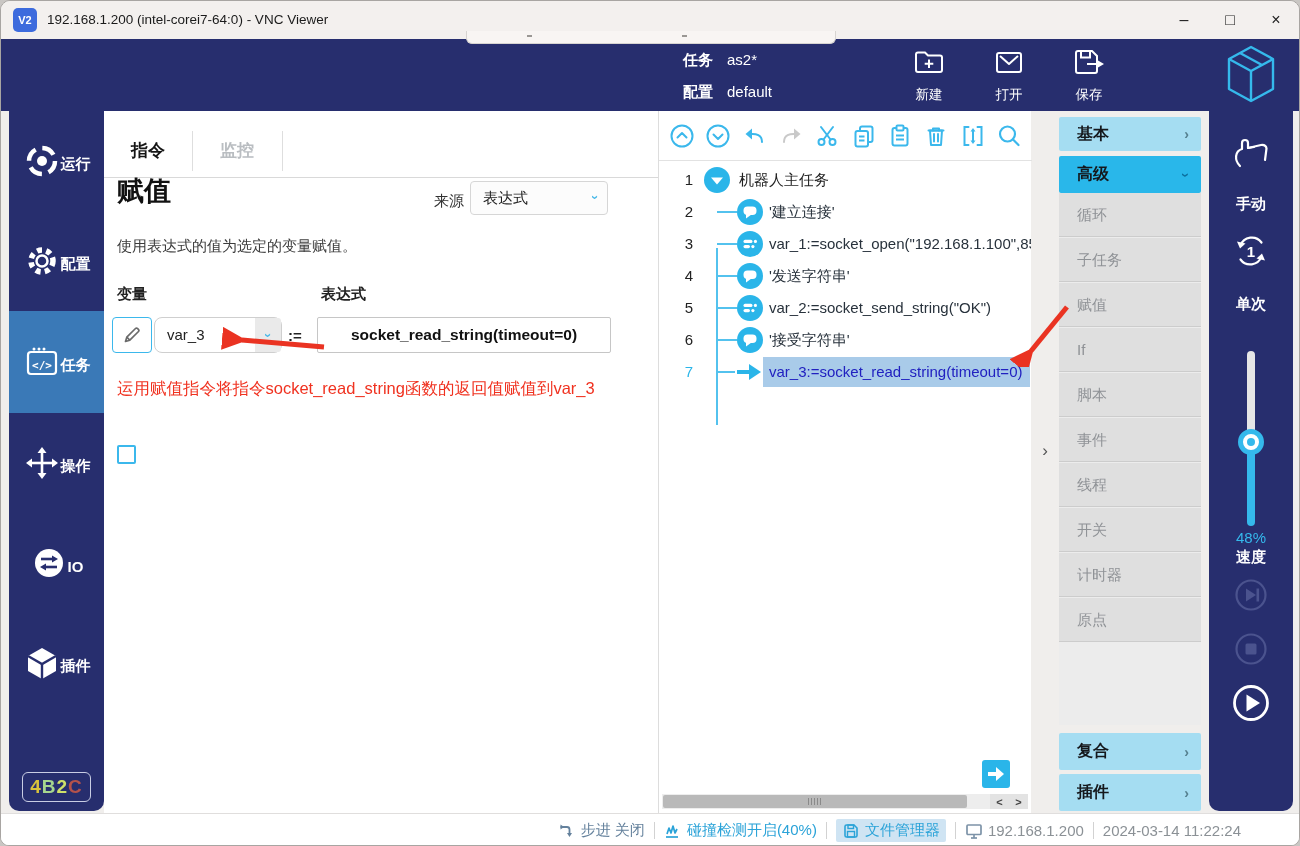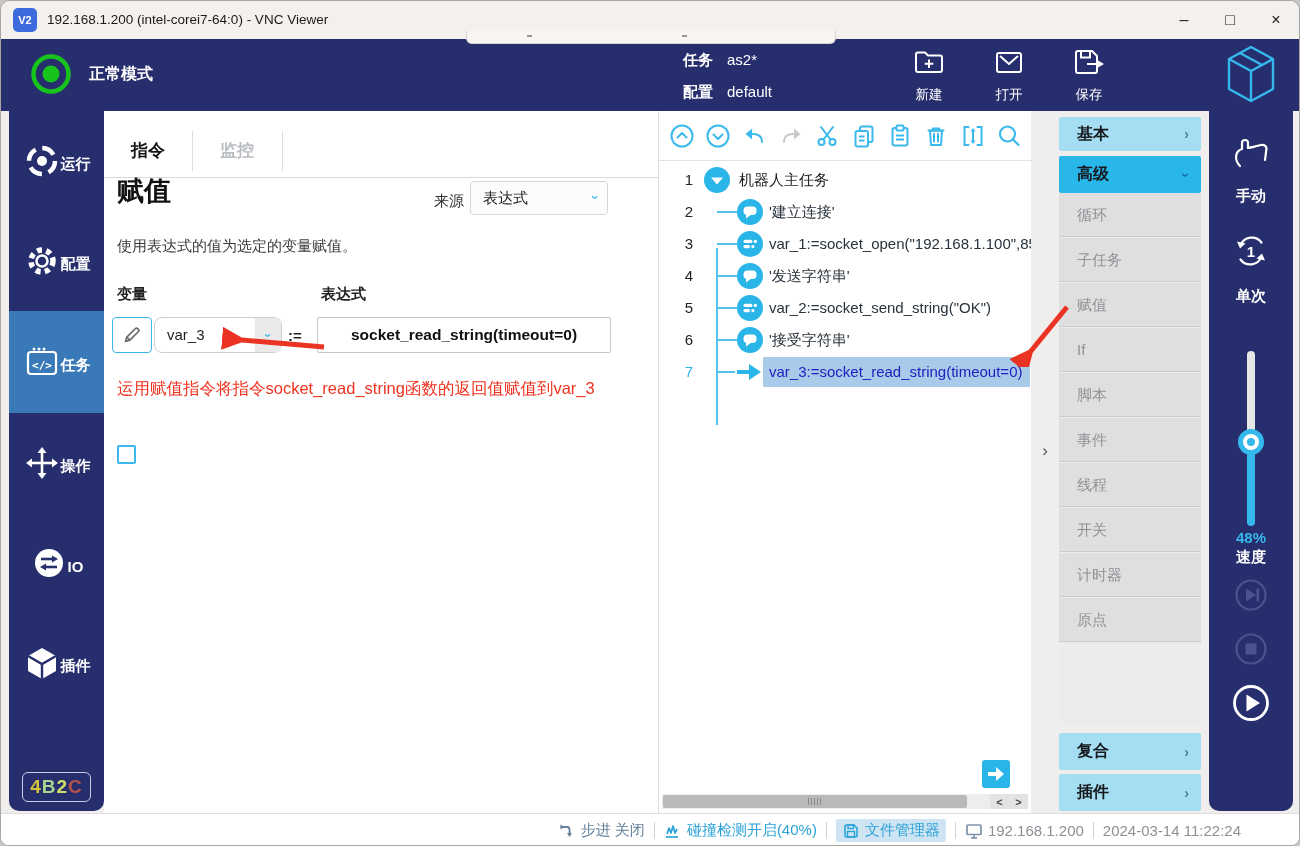--- a/index.html
+++ b/index.html
@@ -96,27 +96,27 @@
 .pal-basic { top:6px; height:34px; background:#a5ddf2; }
 .pal-adv { top:45px; height:37px; background:#29b7ea; }
 .pal-adv .hchev { transform:rotate(90deg); color:#0c6f9e; }
 .pal-comp { top:622px; height:37px; background:#a5ddf2; }
 .pal-plug { top:663px; height:37px; background:#a5ddf2; }
 .pal-item { position:absolute; left:0; width:142px; height:44px; background:#dfdfdf; border-bottom:1px solid #cccccc; line-height:44px; padding-left:18px; font-size:15px; color:#8f9296; cursor:pointer; }
 
 
 .right-rail { position:absolute; left:1208px; top:72px; width:84px; height:700px; background:#272e6e; border-radius:0 0 10px 10px; }
 .rr-item { position:absolute; left:0; width:84px; text-align:center; color:#fff; cursor:pointer; }
-.rr-item .lbl { font-size:15px; font-weight:bold; margin-top:12px; color:#fff; }
+.rr-item .lbl { font-size:15px; font-weight:bold; margin-top:20px; color:#fff; }
 .slider-track { position:absolute; left:38px; top:240px; width:8px; height:175px; border-radius:4px; overflow:hidden; cursor:pointer; }
 .slider-track .upper { position:absolute; top:0; left:0; width:8px; height:91px; background:#e6e6e6; }
 .slider-track .lower { position:absolute; top:91px; left:0; width:8px; height:84px; background:#35b9ec; }
 .slider-handle { position:absolute; left:29px; top:318px; width:26px; height:26px; border-radius:50%; border:5px solid #35b9ec; background:#fff; cursor:pointer; }
 .slider-handle i { position:absolute; left:4px; top:4px; width:8px; height:8px; border-radius:50%; background:#35b9ec; }
-.speed-pct { position:absolute; left:0; top:418px; width:84px; text-align:center; font-size:15px; font-weight:bold; color:#35b9ec; }
+.speed-pct { position:absolute; left:0; top:418px; width:84px; text-align:center; font-size:15px; font-weight:normal; color:#35b9ec; }
 .speed-lbl { position:absolute; left:0; top:437px; width:84px; text-align:center; font-size:15px; font-weight:bold; color:#fff; }
 .pbtn { position:absolute; left:25px; cursor:pointer; }
 
 
 .status-bar { position:absolute; left:0; top:774px; width:1300px; height:34px; background:#fff; border-top:1px solid #e0dedd; display:flex; align-items:center; justify-content:flex-end; padding-right:60px; gap:9px; font-size:15px; }
 .sb-item { display:flex; align-items:center; gap:5px; }
 .sb-sep { width:1px; height:17px; background:#d2d2d2; }
 .sb-step { color:#64819c; cursor:pointer; }
 .sb-coll { color:#2ba3d8; cursor:pointer; }
 .sb-chip { background:#cfe4f3; border-radius:2px; padding:2px 6px; color:#2ba3d8; cursor:pointer; }
@@ -137,27 +137,20 @@
     </div>
   </div>
   <div class="vnc-peek">
       <i style="left:60px"></i>
       <i style="left:215px"></i>
     </div>
 
   <div class="desktop">
 
     <div class="header">
-      <div class="mode">
-        <svg width="44" height="44" viewBox="0 0 44 44">
-          <circle cx="22" cy="22" r="17.5" fill="none" stroke="#17c41c" stroke-width="4.5"></circle>
-          <circle cx="22" cy="22" r="8.5" fill="#17c41c"></circle>
-        </svg>
-        <span class="mode-label">正常模式</span>
-      </div>
       <div class="kv kv1">
         <span class="k">任务</span>
         <span class="v">as2*</span>
       </div>
       <div class="kv kv2">
         <span class="k">配置</span>
         <span class="v">default</span>
       </div>
 
       <div class="hact" style="left:896px">

